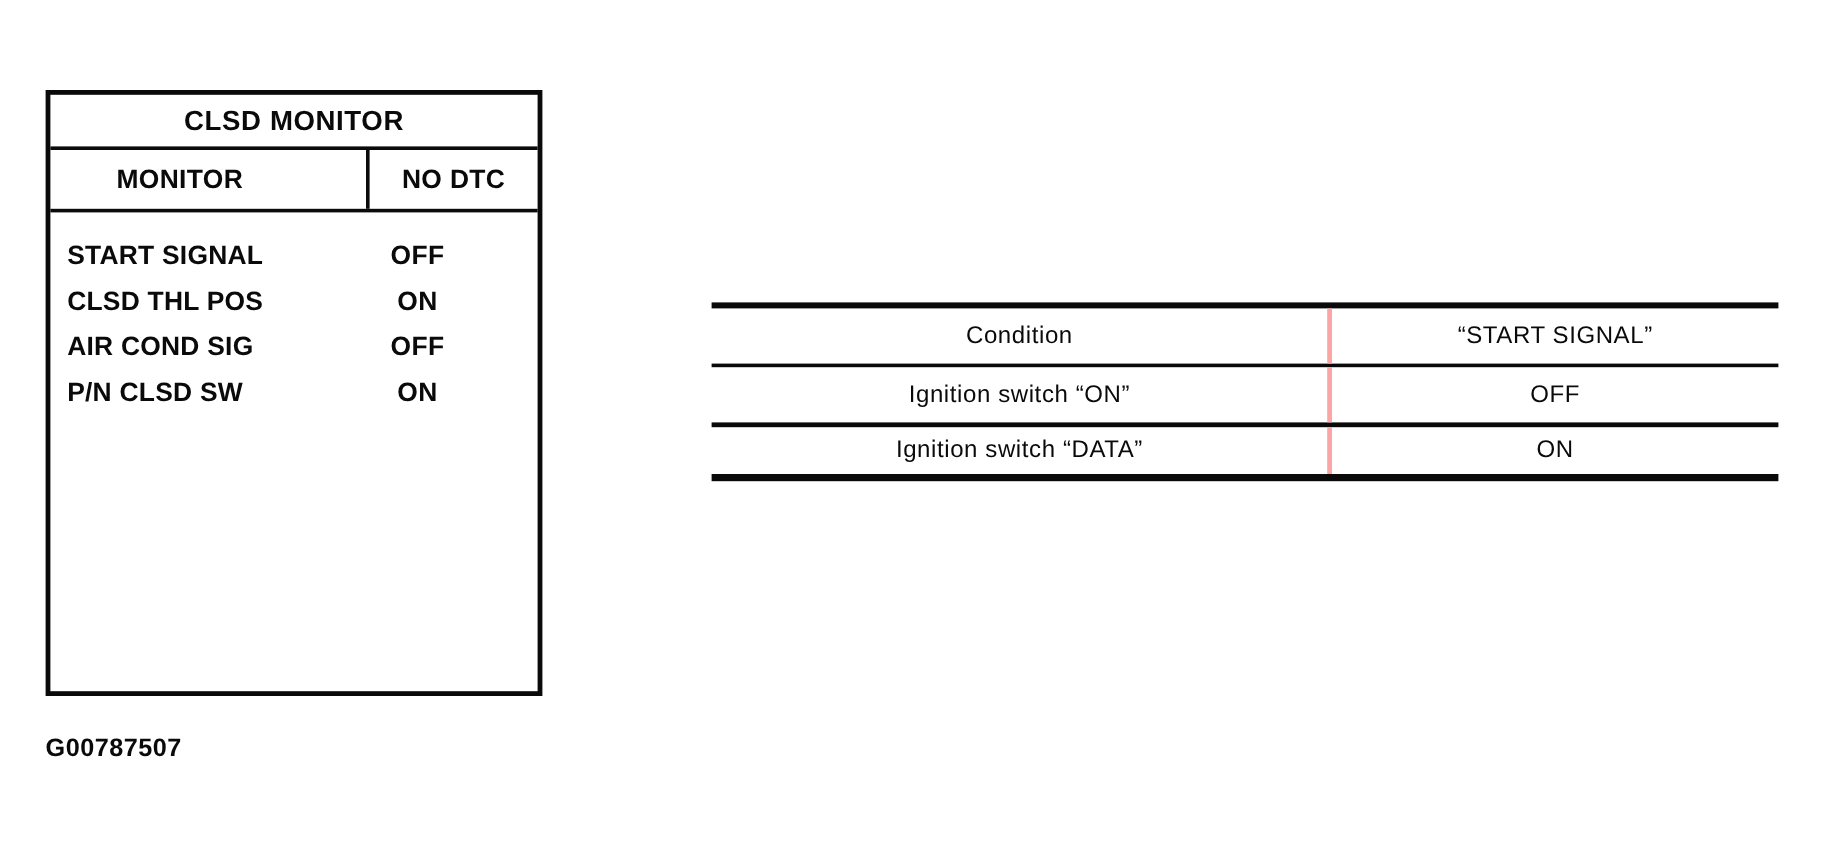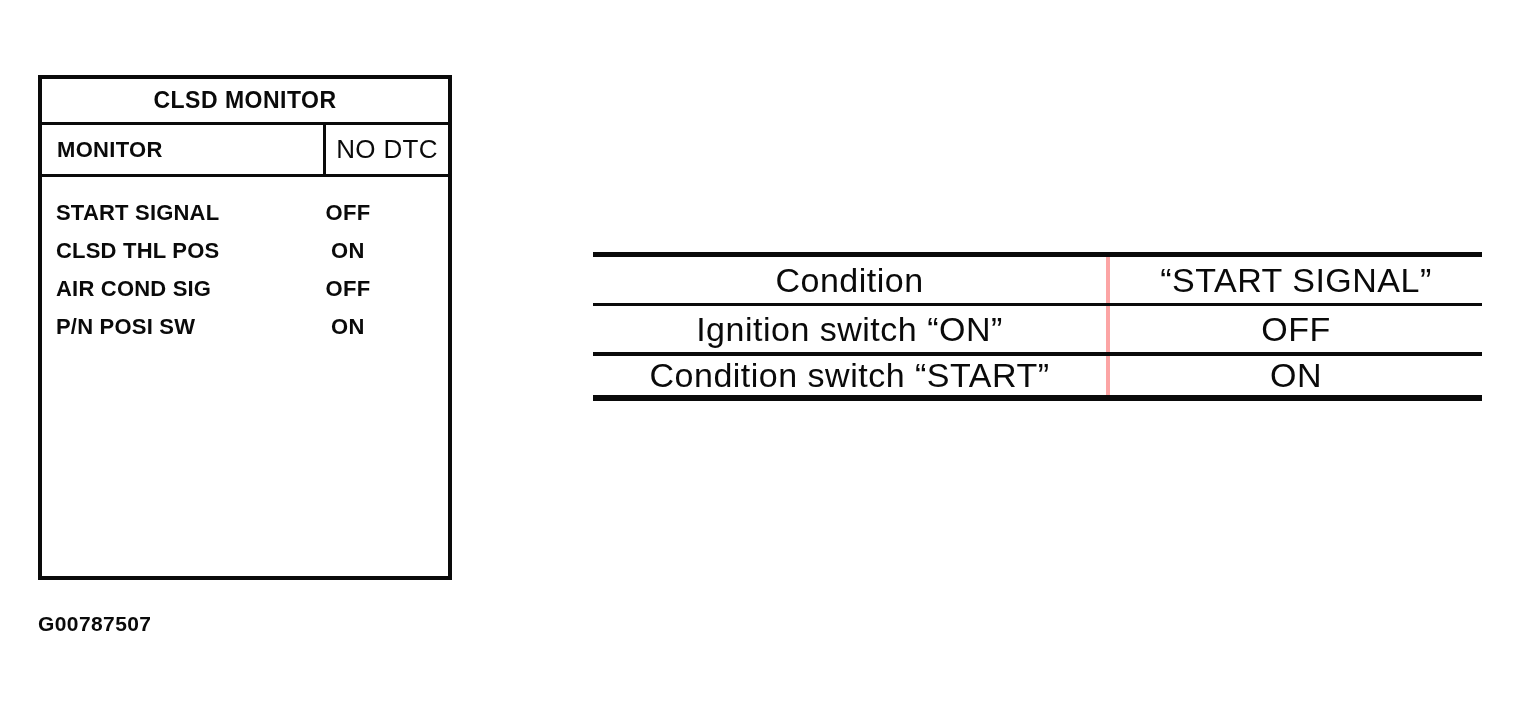--- a/index.html
+++ b/index.html
@@ -23,33 +23,33 @@
   }
   .dm-title-row {
     height: 46px;
     border-bottom: 3px solid #0a0a0a;
     display: flex; align-items: center; justify-content: center;
     font-weight: 700; font-size: 23px; letter-spacing: 0.5px;
   }
   .dm-subheader {
     height: 52px;
     border-bottom: 3px solid #0a0a0a;
-    display: flex; align-items: stretch;
+    display: flex; align-items: stretch; padding-left: 40px;
   }
   .dm-subheader .dm-col-monitor {
     flex: 1;
     display: flex; align-items: center;
     padding-left: 15px;
     font-weight: 700; font-size: 22px; letter-spacing: 0.3px;
   }
   .dm-subheader .dm-col-dtc {
-    width: 125px;
+    width: 143px;
     border-left: 3px solid #0a0a0a;
     display: flex; align-items: center; justify-content: center;
-    font-weight: 400; font-size: 26px; letter-spacing: 0.3px;
+    font-weight: 700; font-size: 22px; letter-spacing: 0.3px;
   }
   .dm-body { padding-top: 11px; }
   .dm-row {
     height: 38px;
     display: flex; align-items: flex-end;
   }
   .dm-row .dm-label {
     flex: 1;
     padding-left: 14px;
     font-weight: 700; font-size: 22px; letter-spacing: 0.2px;
@@ -78,21 +78,21 @@
   }
   .ct-row {
     display: grid;
     grid-template-columns: 513px 1fr;
   }
   .ct-row.ct-header   { height: 49px; border-bottom: 3px solid #0a0a0a; }
   .ct-row.ct-r1       { height: 50px; border-bottom: 4px solid #0a0a0a; text-align: right; }
   .ct-row.ct-r2       { height: 45px; border-bottom: 6px solid #0a0a0a; }
   .ct-cell {
     display: flex; align-items: center; justify-content: center;
-    font-size: 34px; letter-spacing: 0.5px;
+    font-size: 20px; letter-spacing: 0.5px;
     white-space: nowrap;
   }
   .ct-cell.ct-right { border-left: 4px solid #fca5a5; }
 </style>
 </head>
 <body>
 
 <div class="canvas">
 
   <div class="dm-box">
@@ -110,36 +110,36 @@
       </div>
       <div class="dm-row">
         <span class="dm-label">CLSD THL POS</span>
         <span class="dm-value">ON</span>
       </div>
       <div class="dm-row">
         <span class="dm-label">AIR COND SIG</span>
         <span class="dm-value">OFF</span>
       </div>
       <div class="dm-row">
-        <span class="dm-label">P/N POSI SW</span>
+        <span class="dm-label">P/N CLSD SW</span>
         <span class="dm-value">ON</span>
       </div>
     </div>
   </div>
 
   <div class="figure-id">G00787507</div>
 
   <div class="cond-table">
     <div class="ct-row ct-header">
       <div class="ct-cell ct-left">Condition</div>
       <div class="ct-cell ct-right">“START SIGNAL”</div>
     </div>
     <div class="ct-row ct-r1">
       <div class="ct-cell ct-left">Ignition switch “ON”</div>
       <div class="ct-cell ct-right">OFF</div>
     </div>
     <div class="ct-row ct-r2">
-      <div class="ct-cell ct-left">Condition switch “START”</div>
+      <div class="ct-cell ct-left">Ignition switch “DATA”</div>
       <div class="ct-cell ct-right">ON</div>
     </div>
   </div>
 
 </div>
 
 </body></html>

